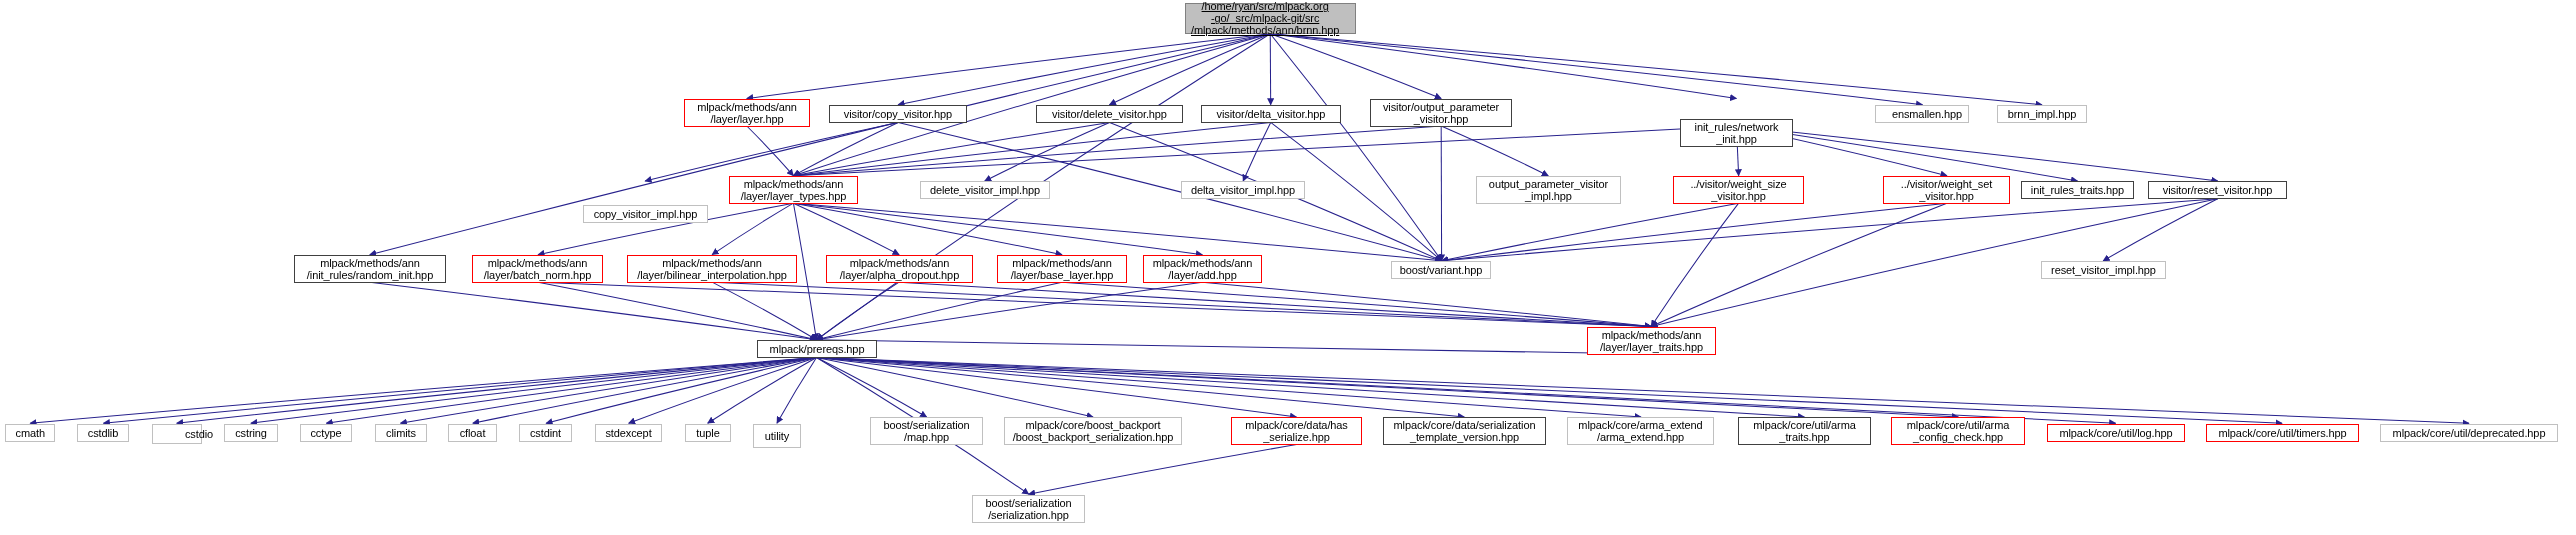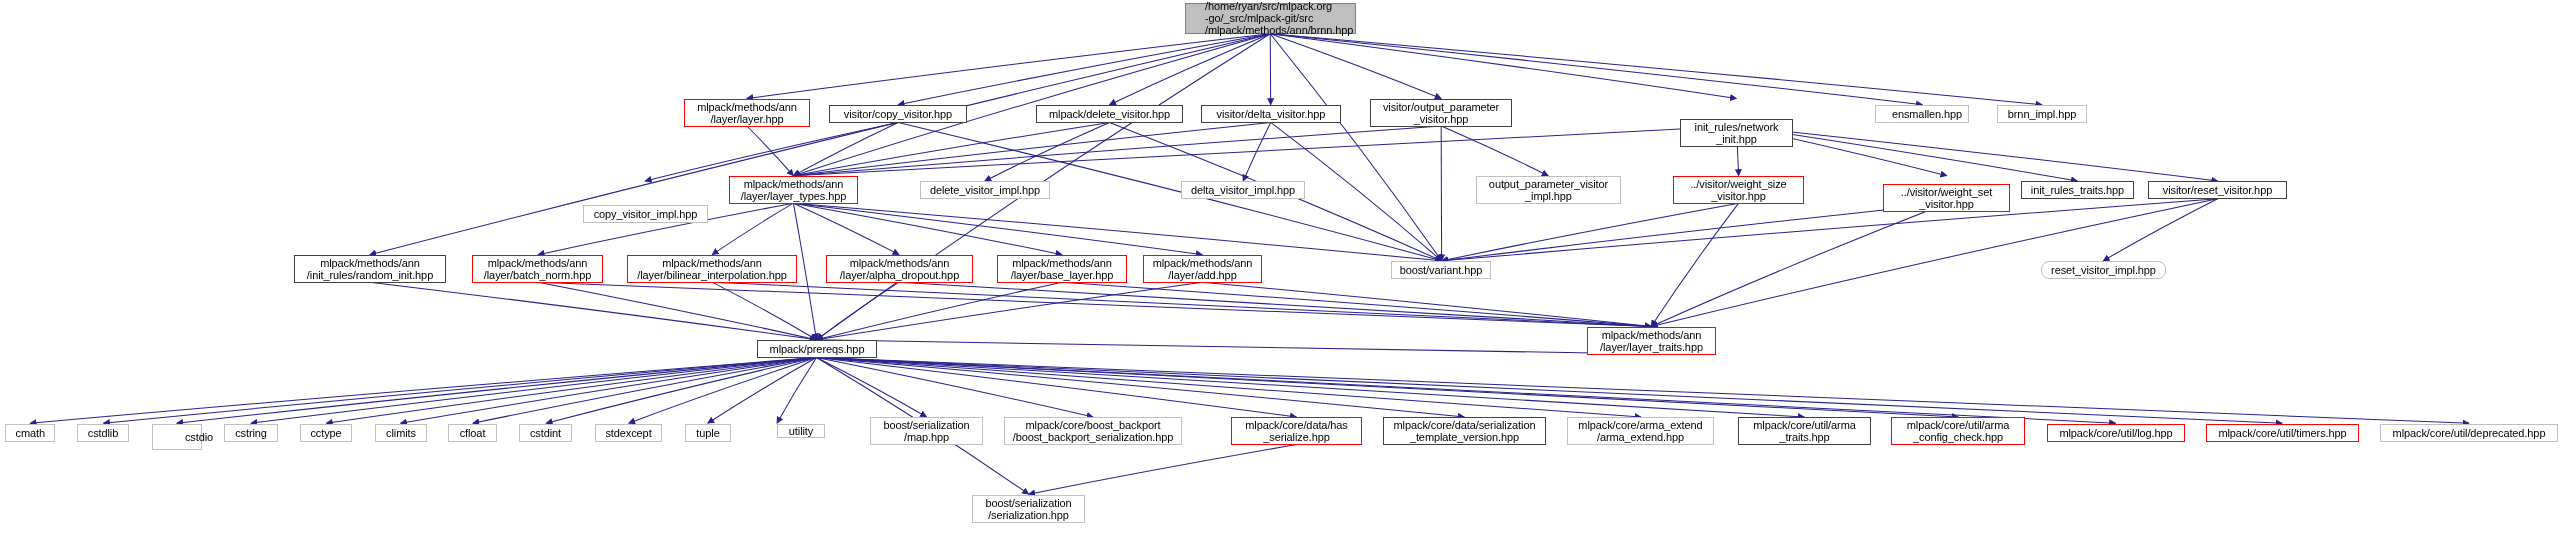--- a/index.html
+++ b/index.html
@@ -34,21 +34,21 @@
     color: #000000;
     font-size: 11px;
     line-height: 12px;
     letter-spacing: -0.1px;
     white-space: pre;
     z-index: 5;
   }
   .node.gray   { border: 0.9px solid #c0c0c0; }
   .node.black  { border: 1.4px solid #404040; }
   .node.red    { border: 1.4px solid #ff0000; }
-  .node.root   { border: 1.4px solid #808080; background: #bfbfbf; text-align: left; justify-content: flex-start; padding-left: 19px; }
+  .node.root   { border: 1.4px solid #808080; background: #bfbfbf; text-align: center; justify-content: flex-start; padding-left: 5px; text-decoration: underline; }
 </style>
 </head>
 <body>
 
 <div id="graph">
   <svg id="edges" viewBox="0 0 2901 603" preserveAspectRatio="none">
     <defs>
       <marker id="arrow" viewBox="0 0 10 10" refX="9" refY="5" markerWidth="7" markerHeight="7" orient="auto-start-reverse">
         <path d="M 0 0 L 10 5 L 0 10 z" fill="#27218c"></path>
       </marker>
@@ -135,69 +135,69 @@
         <path d="M 1460,501 Q 1298.6975,529 1158.5,557" fill="none" stroke="#27218c" stroke-width="1.15" marker-end="url(#arrow)"></path>
       </g>
   </svg>
   <div id="node-layer">
       <div class="node root" style="left: 1185px; top: 2.7px; width: 171px; height: 31px;">/home/ryan/src/mlpack.org
 -go/_src/mlpack-git/src
 /mlpack/methods/ann/brnn.hpp</div>
       <div class="node red" style="left: 684px; top: 99px; width: 126px; height: 27.5px;">mlpack/methods/ann
 /layer/layer.hpp</div>
       <div class="node black" style="left: 829px; top: 105px; width: 138px; height: 18px;">visitor/copy_visitor.hpp</div>
-      <div class="node black" style="left: 1036px; top: 105px; width: 147px; height: 18px;">mlpack/delete_visitor.hpp</div>
+      <div class="node black" style="left: 1036px; top: 105px; width: 147px; height: 18px;">visitor/delete_visitor.hpp</div>
       <div class="node black" style="left: 1201px; top: 105px; width: 140px; height: 18px;">visitor/delta_visitor.hpp</div>
       <div class="node black" style="left: 1370px; top: 99px; width: 142px; height: 27.5px;">visitor/output_parameter
 _visitor.hpp</div>
       <div class="node black" style="left: 1680px; top: 99px; width: 113px; height: 27.5px; margin-top: 20px;">init_rules/network
 _init.hpp</div>
       <div class="node gray" style="left: 1875px; top: 105px; width: 94px; height: 18px; padding-left: 10px;">ensmallen.hpp</div>
       <div class="node gray" style="left: 1997px; top: 105px; width: 90px; height: 18px;">brnn_impl.hpp</div>
       <div class="node gray" style="left: 583px; top: 181px; width: 125px; height: 18px; margin-top: 24px;">copy_visitor_impl.hpp</div>
       <div class="node red" style="left: 729px; top: 176px; width: 129px; height: 27.5px;">mlpack/methods/ann
 /layer/layer_types.hpp</div>
       <div class="node gray" style="left: 920px; top: 181px; width: 130px; height: 18px;">delete_visitor_impl.hpp</div>
       <div class="node gray" style="left: 1181px; top: 181px; width: 124px; height: 18px;">delta_visitor_impl.hpp</div>
       <div class="node gray" style="left: 1476px; top: 176px; width: 145px; height: 27.5px;">output_parameter_visitor
 _impl.hpp</div>
       <div class="node red" style="left: 1673px; top: 176px; width: 131px; height: 27.5px;">../visitor/weight_size
 _visitor.hpp</div>
-      <div class="node red" style="left: 1883px; top: 176px; width: 127px; height: 27.5px; margin-top: 8px;">../visitor/weight_set
+      <div class="node red" style="left: 1883px; top: 176px; width: 127px; height: 27.5px;">../visitor/weight_set
 _visitor.hpp</div>
       <div class="node black" style="left: 2021px; top: 181px; width: 113px; height: 18px;">init_rules_traits.hpp</div>
       <div class="node black" style="left: 2148px; top: 181px; width: 139px; height: 18px;">visitor/reset_visitor.hpp</div>
       <div class="node black" style="left: 294px; top: 255px; width: 152px; height: 27.5px;">mlpack/methods/ann
 /init_rules/random_init.hpp</div>
       <div class="node red" style="left: 472px; top: 255px; width: 131px; height: 27.5px;">mlpack/methods/ann
 /layer/batch_norm.hpp</div>
       <div class="node red" style="left: 627px; top: 255px; width: 170px; height: 27.5px;">mlpack/methods/ann
 /layer/bilinear_interpolation.hpp</div>
       <div class="node red" style="left: 826px; top: 255px; width: 147px; height: 27.5px;">mlpack/methods/ann
 /layer/alpha_dropout.hpp</div>
       <div class="node red" style="left: 997px; top: 255px; width: 130px; height: 27.5px;">mlpack/methods/ann
 /layer/base_layer.hpp</div>
       <div class="node red" style="left: 1143px; top: 255px; width: 119px; height: 27.5px;">mlpack/methods/ann
 /layer/add.hpp</div>
       <div class="node gray" style="left: 1391px; top: 261px; width: 100px; height: 18px;">boost/variant.hpp</div>
-      <div class="node gray" style="left: 2041px; top: 261px; width: 125px; height: 18px; border-radius: 8px;">reset_visitor_impl.hpp</div>
+      <div class="node gray" style="left: 2041px; top: 261px; width: 125px; height: 18px;">reset_visitor_impl.hpp</div>
       <div class="node red" style="left: 1587px; top: 327px; width: 129px; height: 27.5px;">mlpack/methods/ann
 /layer/layer_traits.hpp</div>
       <div class="node black" style="left: 757px; top: 340px; width: 120px; height: 18px;">mlpack/prereqs.hpp</div>
       <div class="node gray" style="left: 5.3px; top: 424px; width: 50px; height: 18px;">cmath</div>
       <div class="node gray" style="left: 77px; top: 424px; width: 52px; height: 18px;">cstdlib</div>
-      <div class="node gray" style="left: 152px; top: 424px; width: 50px; height: 26px; padding-left: 44px;">cstdio</div>
+      <div class="node gray" style="left: 152px; top: 424px; width: 50px; height: 20px; padding-left: 44px;">cstdio</div>
       <div class="node gray" style="left: 224px; top: 424px; width: 54px; height: 18px;">cstring</div>
       <div class="node gray" style="left: 300px; top: 424px; width: 52px; height: 18px;">cctype</div>
       <div class="node gray" style="left: 375px; top: 424px; width: 52px; height: 18px;">climits</div>
       <div class="node gray" style="left: 448px; top: 424px; width: 49px; height: 18px; text-align: center;">cfloat</div>
       <div class="node gray" style="left: 519px; top: 424px; width: 53px; height: 18px;">cstdint</div>
       <div class="node gray" style="left: 595px; top: 424px; width: 67px; height: 18px;">stdexcept</div>
       <div class="node gray" style="left: 685px; top: 424px; width: 46px; height: 18px;">tuple</div>
-      <div class="node gray" style="left: 753px; top: 424px; width: 48px; height: 14px; margin-left: 24px;">utility</div>
+      <div class="node gray" style="left: 753px; top: 424px; width: 48px; height: 24px;">utility</div>
       <div class="node gray" style="left: 870px; top: 417px; width: 113px; height: 27.5px;">boost/serialization
 /map.hpp</div>
       <div class="node gray" style="left: 1004px; top: 417px; width: 178px; height: 27.5px;">mlpack/core/boost_backport
 /boost_backport_serialization.hpp</div>
       <div class="node red" style="left: 1231px; top: 417px; width: 131px; height: 27.5px;">mlpack/core/data/has
 _serialize.hpp</div>
       <div class="node black" style="left: 1383px; top: 417px; width: 163px; height: 27.5px;">mlpack/core/data/serialization
 _template_version.hpp</div>
       <div class="node gray" style="left: 1567px; top: 417px; width: 147px; height: 27.5px;">mlpack/core/arma_extend
 /arma_extend.hpp</div>

